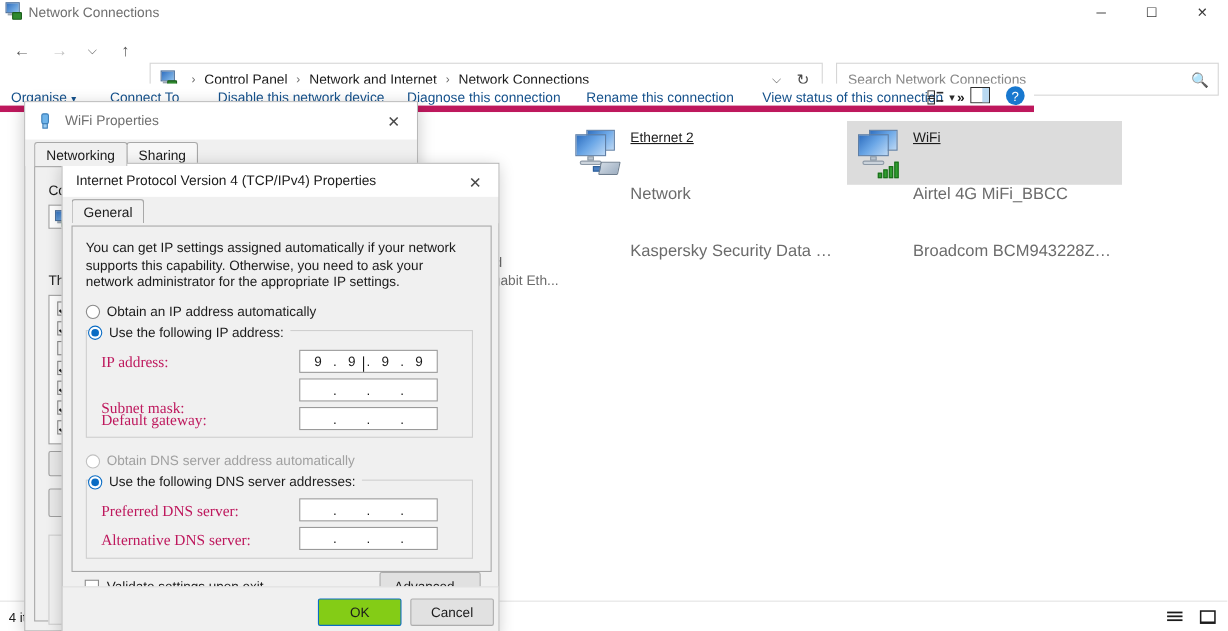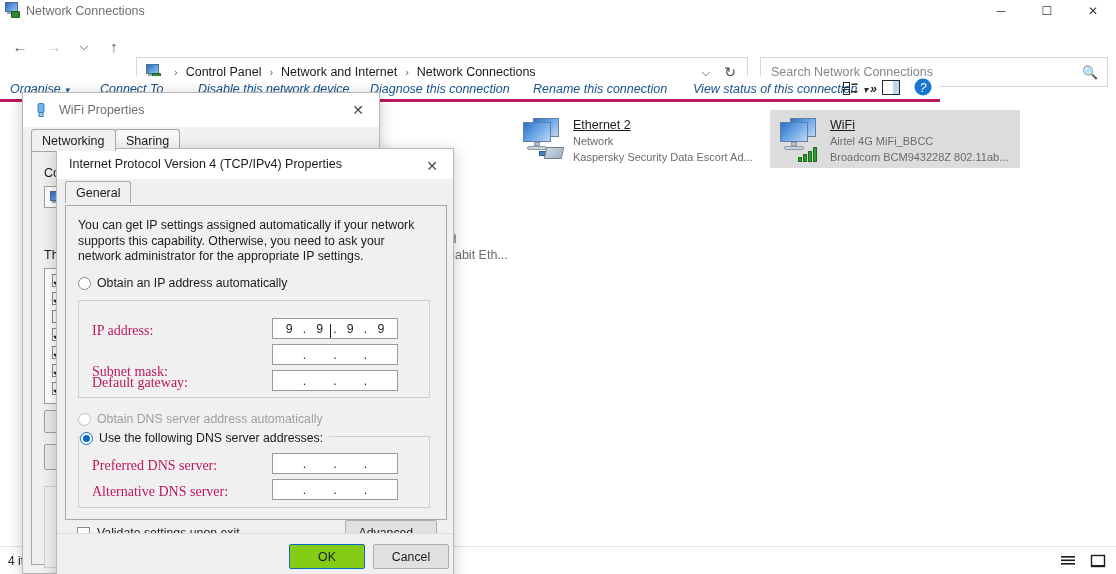--- a/index.html
+++ b/index.html
@@ -72,21 +72,21 @@
     border: none; outline: none; flex: 1;
     font-family: "Liberation Sans", sans-serif; font-size: 12.5px; color: #1b1b1b;
     background: transparent;
   }
   .searchbar input::placeholder { color: #878787; }
   .search-ico { font-size: 13px; color: #4a4a4a; }
 
   
   .cmdbar {
     position: absolute; left: 0; top: 76px; width: 940px; height: 26px;
-    border-bottom: 3px solid #be185d; background: #ffffff; font-style: italic;
+    border-bottom: 6px solid #be185d; background: #ffffff;
   }
   .cmd {
     position: absolute; top: 0; height: 26px; line-height: 26px;
     font-size: 12.5px; color: #16528c; white-space: nowrap;
   }
   .cmd .cm-caret { font-size: 9px; color: #16528c; margin-left: 4px; }
   .cmd-right { position: absolute; top: 0; height: 26px; display: flex; align-items: center; }
 
   
   .content {
@@ -94,22 +94,22 @@
     background: #ffffff;
   }
   .tile {
     position: absolute; width: 250px; height: 58px;
     display: flex; align-items: flex-start; padding: 6px 6px 6px 6px;
   }
   .tile.selected { background: #dcdcdc; }
   .tile-ico { width: 48px; height: 46px; position: relative; flex: 0 0 48px; }
   .tile-txt { margin-left: 6px; overflow: hidden; padding-top: 2px; }
   .tile-name { font-size: 12.5px; color: #1b1b1b; line-height: 15px; white-space: nowrap; text-decoration: underline; }
-  .tile-sub  { font-size: 11px; color: #6b6b6b; line-height: 16px; white-space: nowrap;
-               overflow: hidden; text-overflow: ellipsis; max-width: 196px; }
+  .tile-sub  { font-size: 15px; color: #6b6b6b; line-height: 16px; white-space: nowrap;
+               overflow: hidden; text-overflow: ellipsis; max-width: 196px; margin-top: 36px; }
 
   
   .occl { position: absolute; font-size: 12.5px; color: #6b6b6b; white-space: nowrap; }
 
   
   .statusbar {
     position: absolute; left: 0; top: 546px; width: 1116px; height: 28px;
     border-top: 1px solid #e3e3e3; background: #ffffff;
   }
   .status-text {
@@ -531,20 +531,24 @@
   <div class="panel">
 
     <div class="ip-desc">You can get IP settings assigned automatically if your network supports this capability. Otherwise, you need to ask your network administrator for the appropriate IP settings.</div>
 
     <div class="radio-row" style="left:12px; top:70px;">
       <span class="radio"></span>
       <span>Obtain an IP address automatically</span>
     </div>
 
     <div class="group" style="left:12px; top:94px; width:352px; height:98px;"></div>
+    <div class="radio-row" style="left:14px; top:89px; background:#f0f0f0; padding-right:6px;">
+      <span class="radio on"></span>
+      <span>Use the following IP address:</span>
+    </div>
 
     <div class="fld-label" style="left:26px; top:117px;">IP address:</div>
     <div class="ipfield" style="left:206px; top:112px;">
       <span class="oct">9</span>
       <span class="dot">.</span>
       <span class="oct"><span>9</span><span class="caret"></span></span>
       <span class="dot">.</span>
       <span class="oct">9</span>
       <span class="dot">.</span>
       <span class="oct">9</span>

